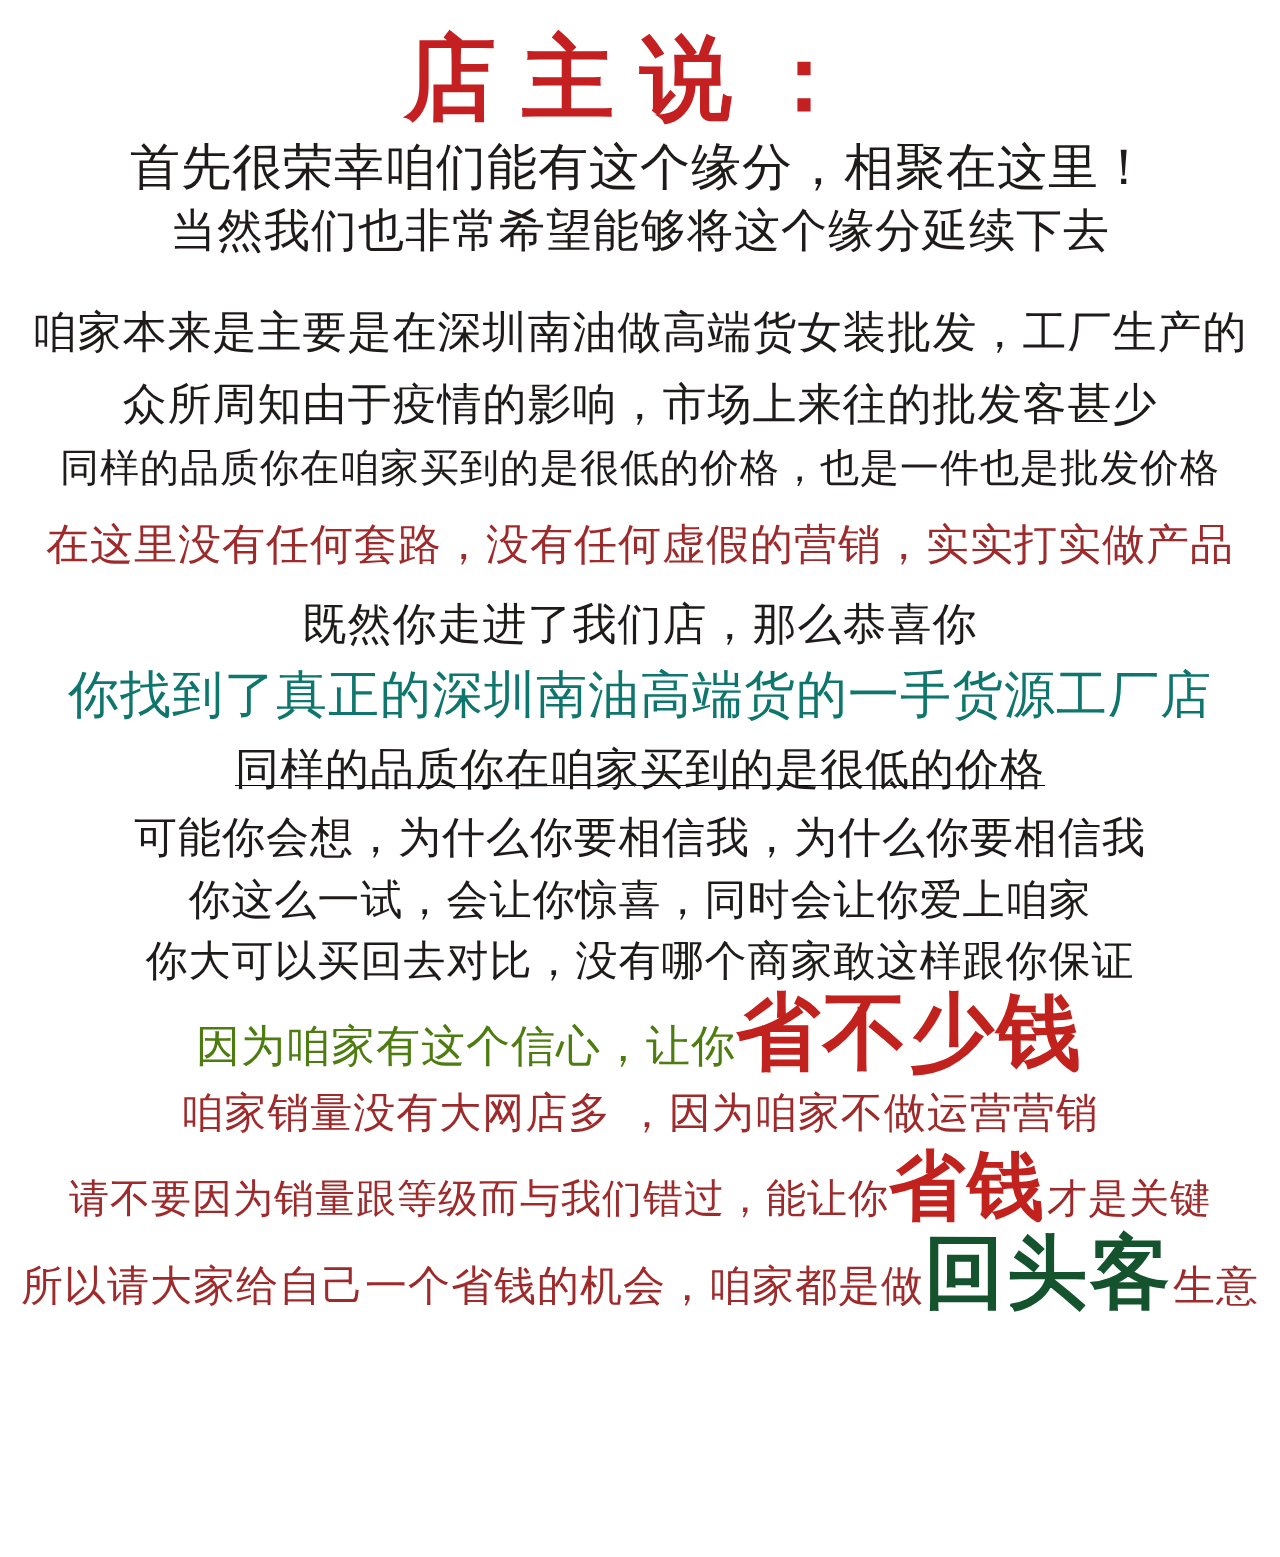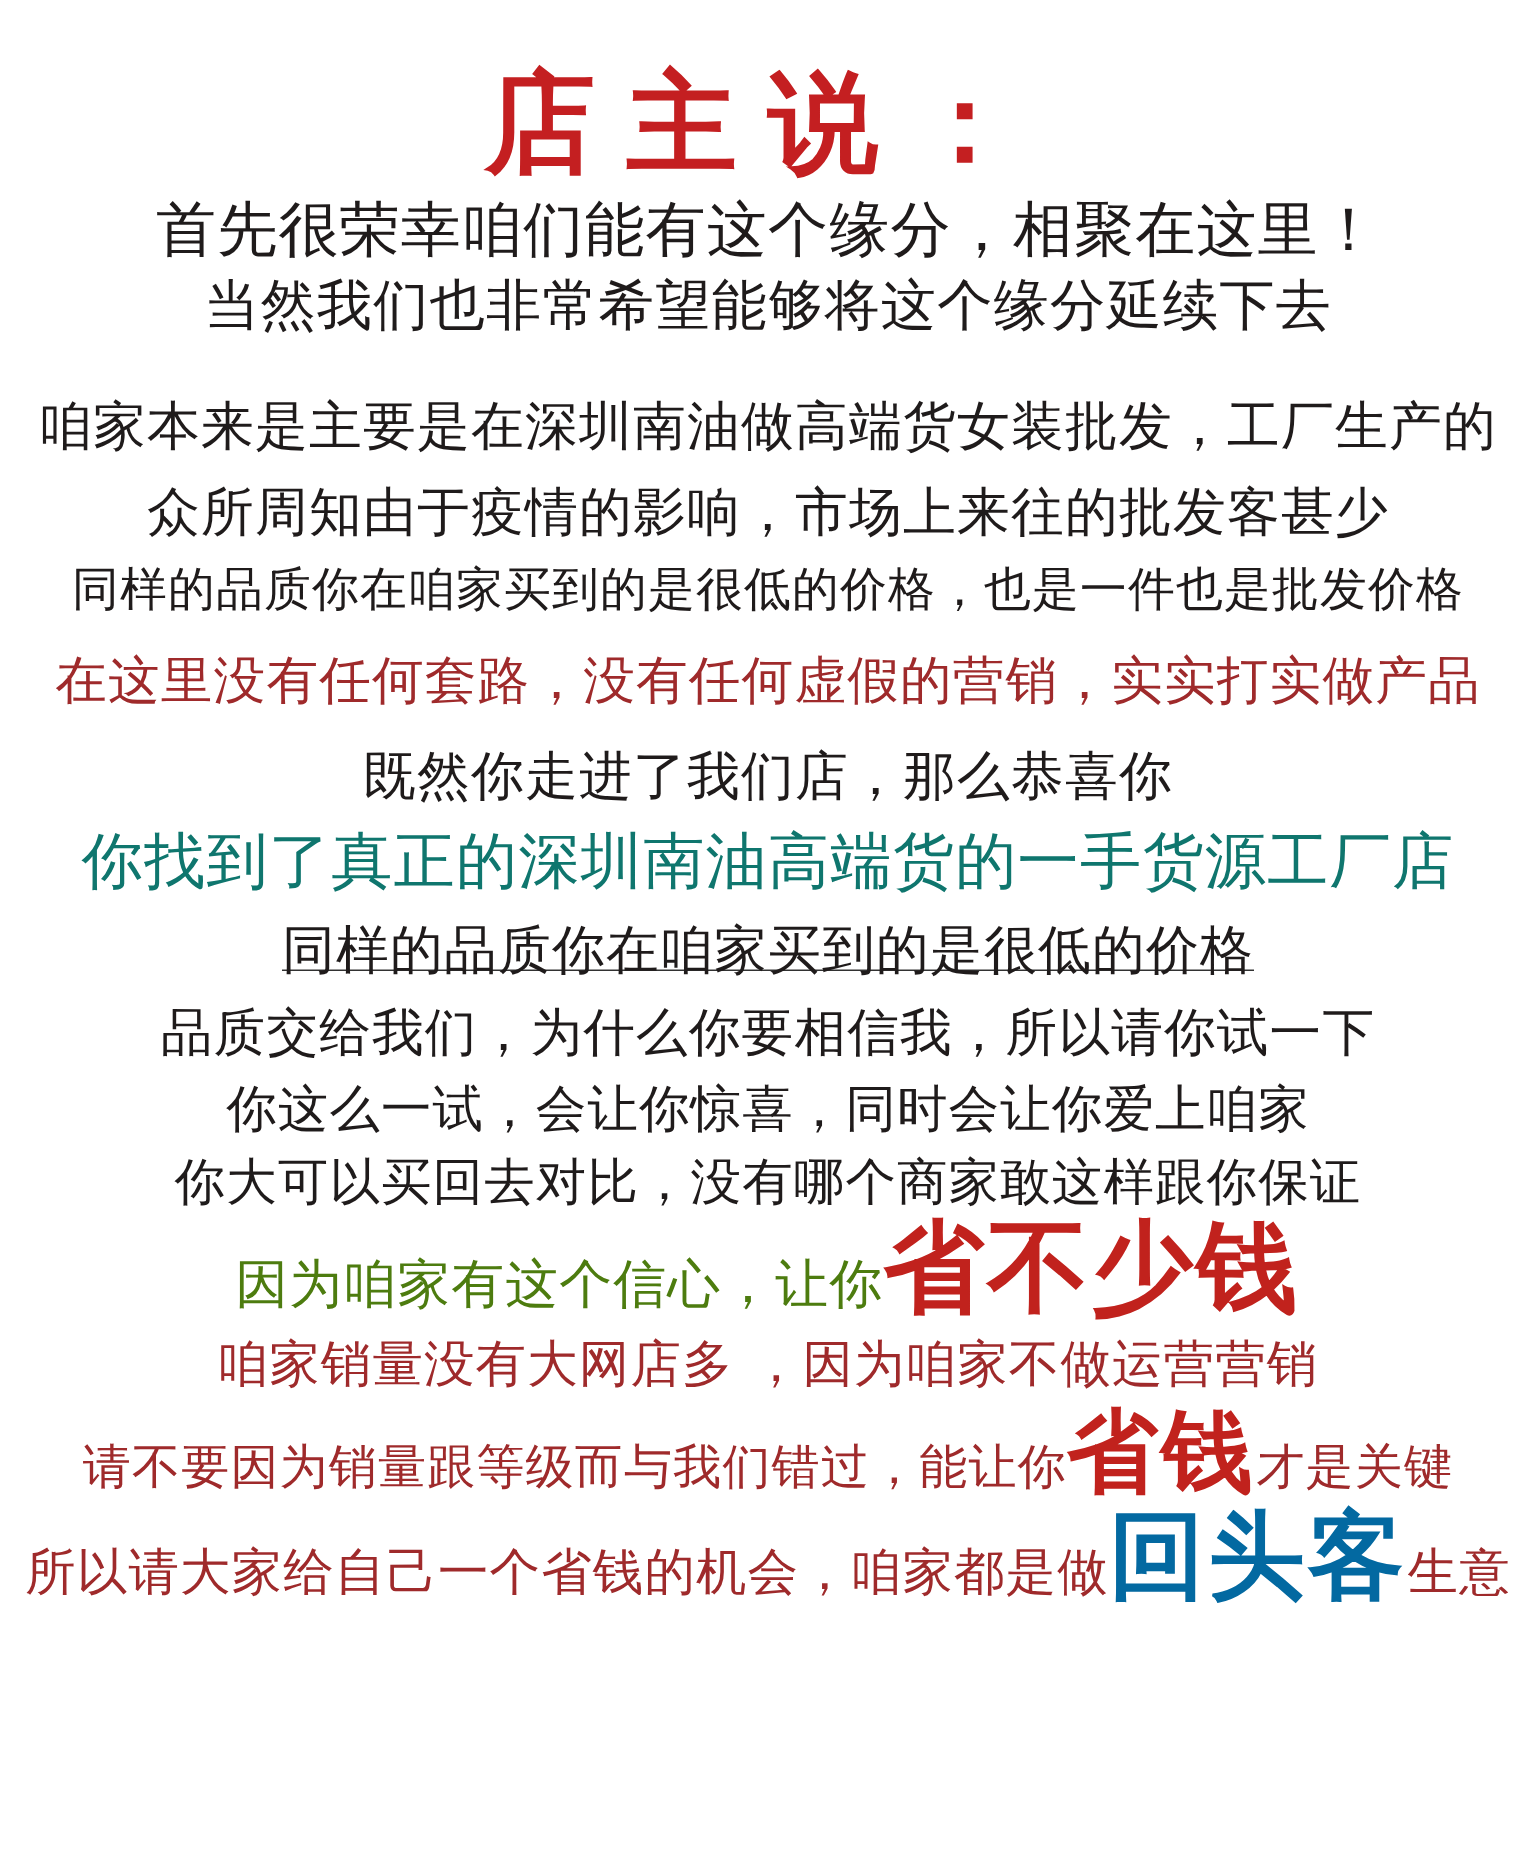--- a/index.html
+++ b/index.html
@@ -10,21 +10,21 @@
   .poster {
     position: relative;
     width: 1280px;
     min-height: 1557px;
     margin: 0 auto;
     background: #ffffff;
     font-family: "DejaVu Serif", "Liberation Serif", serif;
     text-align: center;
     overflow: hidden;
     box-sizing: border-box;
-    padding-top: 52px;
+    padding-top: 28px;
   }
   .poster-title {
     font-size: 92px;
     line-height: 1.1;
     font-weight: 700;
     letter-spacing: 26px;
     margin: 0 0 6px 0;
   }
   .line {
     line-height: 1.28;
@@ -48,21 +48,21 @@
   <div>
       <div class="line" style="margin-top: 0px;"><span class="seg" style="color: rgb(31, 27, 27); font-size: 50px;">首先很荣幸咱们能有这个缘分，相聚在这里！</span></div>
       <div class="line" style="margin-top: 2px;"><span class="seg" style="color: rgb(31, 27, 27); font-size: 46px;">当然我们也非常希望能够将这个缘分延续下去</span></div>
       <div class="line" style="margin-top: 44px;"><span class="seg" style="color: rgb(31, 27, 27); font-size: 44px;">咱家本来是主要是在深圳南油做高端货女装批发，工厂生产的</span></div>
       <div class="line" style="margin-top: 16px;"><span class="seg" style="color: rgb(31, 27, 27); font-size: 44px;">众所周知由于疫情的影响，市场上来往的批发客甚少</span></div>
       <div class="line" style="margin-top: 10px;"><span class="seg" style="color: rgb(31, 27, 27); font-size: 39px;">同样的品质你在咱家买到的是很低的价格，也是一件也是批发价格</span></div>
       <div class="line" style="margin-top: 24px;"><span class="seg" style="color: rgb(159, 42, 43); font-size: 43px;">在这里没有任何套路，没有任何虚假的营销，实实打实做产品</span></div>
       <div class="line" style="margin-top: 24px;"><span class="seg" style="color: rgb(31, 27, 27); font-size: 44px;">既然你走进了我们店，那么恭喜你</span></div>
       <div class="line" style="margin-top: 10px;"><span class="seg" style="color: #0f766e; font-size: 51px;">你找到了真正的深圳南油高端货的一手货源工厂店</span></div>
       <div class="line" style="margin-top: 14px; text-decoration: underline;"><span class="seg" style="color: rgb(31, 27, 27); font-size: 44px;">同样的品质你在咱家买到的是很低的价格</span></div>
-      <div class="line" style="margin-top: 12px;"><span class="seg" style="color: rgb(31, 27, 27); font-size: 43px;">品质交给我们，为什么你要相信我，所以请你试一下</span></div>
+      <div class="line" style="margin-top: 12px;"><span class="seg" style="color: rgb(31, 27, 27); font-size: 43px;">可能你会想，为什么你要相信我，为什么你要相信我</span></div>
       <div class="line" style="margin-top: 8px;"><span class="seg" style="color: rgb(31, 27, 27); font-size: 42px;">你这么一试，会让你惊喜，同时会让你爱上咱家</span></div>
       <div class="line" style="margin-top: 8px;"><span class="seg" style="color: rgb(31, 27, 27); font-size: 42px;">你大可以买回去对比，没有哪个商家敢这样跟你保证</span></div>
       <div class="line" style="margin-top: 0px;"><span class="seg" style="color: #4d7c0f; font-size: 44px;">因为咱家有这个信心，让你</span><span class="seg emphasis" style="color: rgb(193, 34, 29); font-size: 84px;">省不少钱</span></div>
       <div class="line" style="margin-top: 10px;"><span class="seg" style="color: rgb(159, 42, 43); font-size: 42px;">咱家销量没有大网店多 ，因为咱家不做运营营销</span></div>
       <div class="line" style="margin-top: 6px;"><span class="seg" style="color: rgb(159, 42, 43); font-size: 40px;">请不要因为销量跟等级而与我们错过，能让你</span><span class="seg emphasis" style="color: rgb(193, 34, 29); font-size: 76px;">省钱</span><span class="seg" style="color: rgb(159, 42, 43); font-size: 40px;">才是关键</span></div>
-      <div class="line" style="margin-top: 4px;"><span class="seg" style="color: rgb(159, 42, 43); font-size: 42px;">所以请大家给自己一个省钱的机会，咱家都是做</span><span class="seg emphasis" style="color: #0369a1; font-size: 80px;">回头客</span><span class="seg" style="color: rgb(159, 42, 43); font-size: 42px;">生意</span></div>
+      <div class="line" style="margin-top: 4px;"><span class="seg" style="color: rgb(159, 42, 43); font-size: 42px;">所以请大家给自己一个省钱的机会，咱家都是做</span><span class="seg emphasis" style="color: #14532d; font-size: 80px;">回头客</span><span class="seg" style="color: rgb(159, 42, 43); font-size: 42px;">生意</span></div>
     </div>
 </div>
 
 </body></html>

